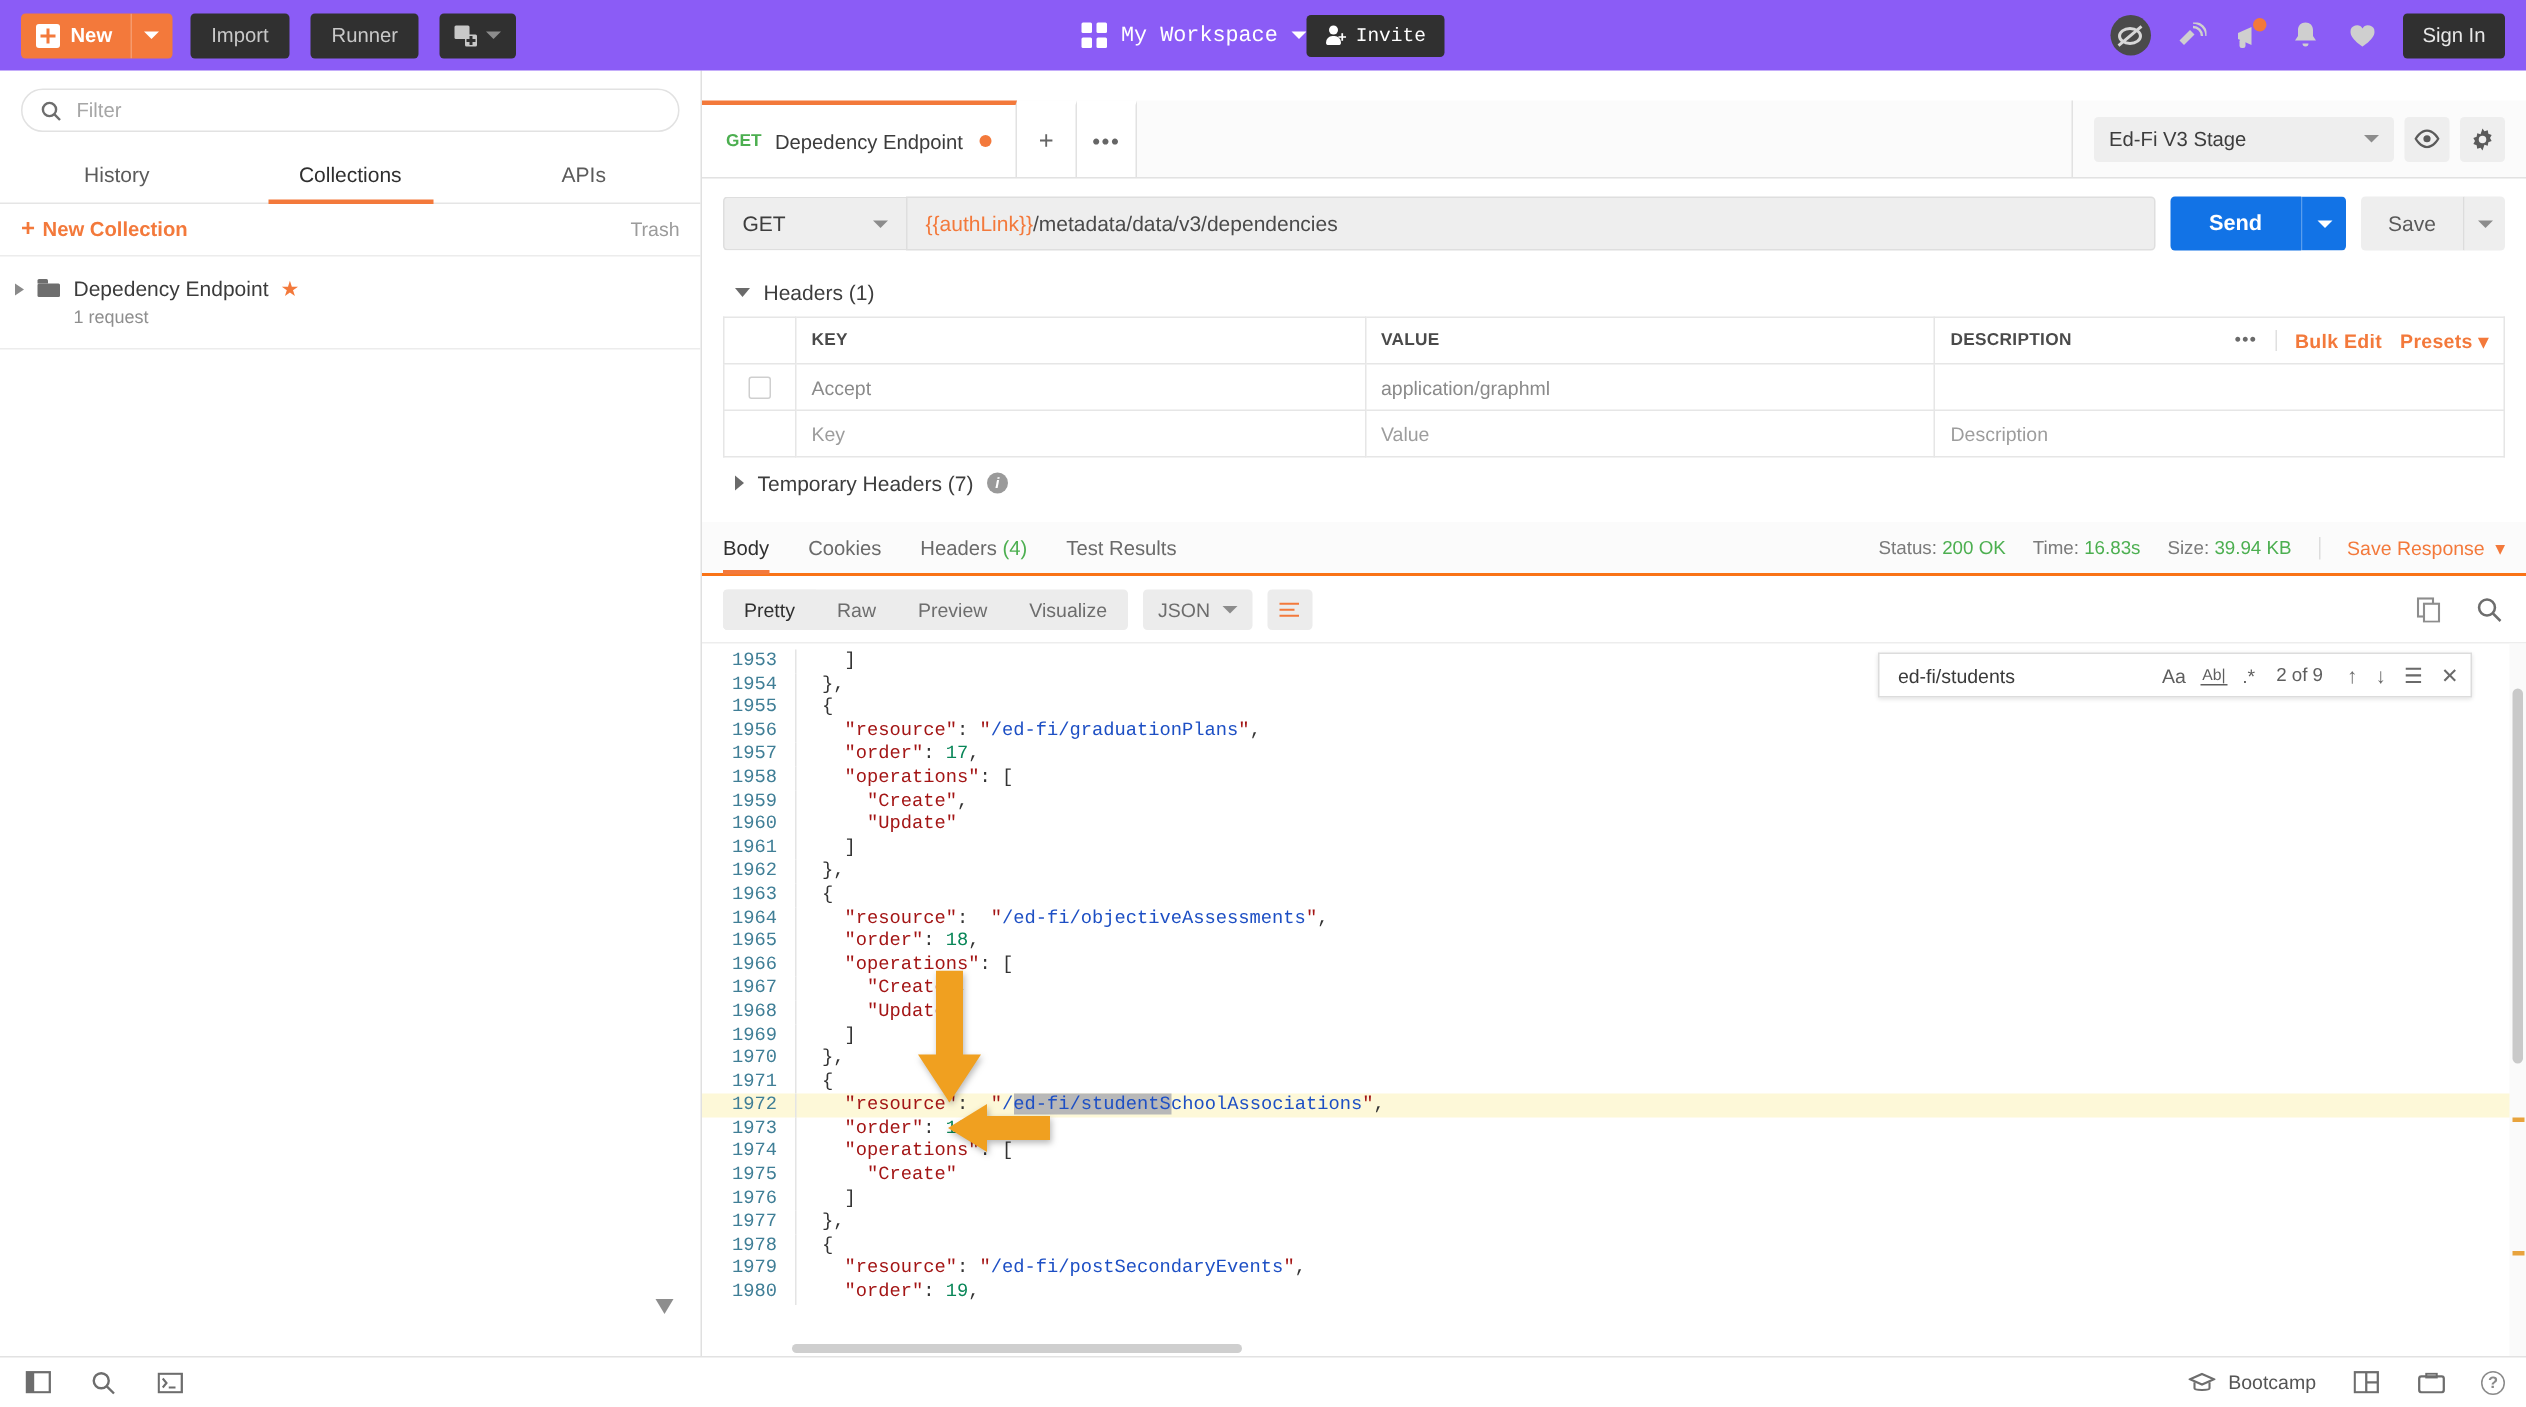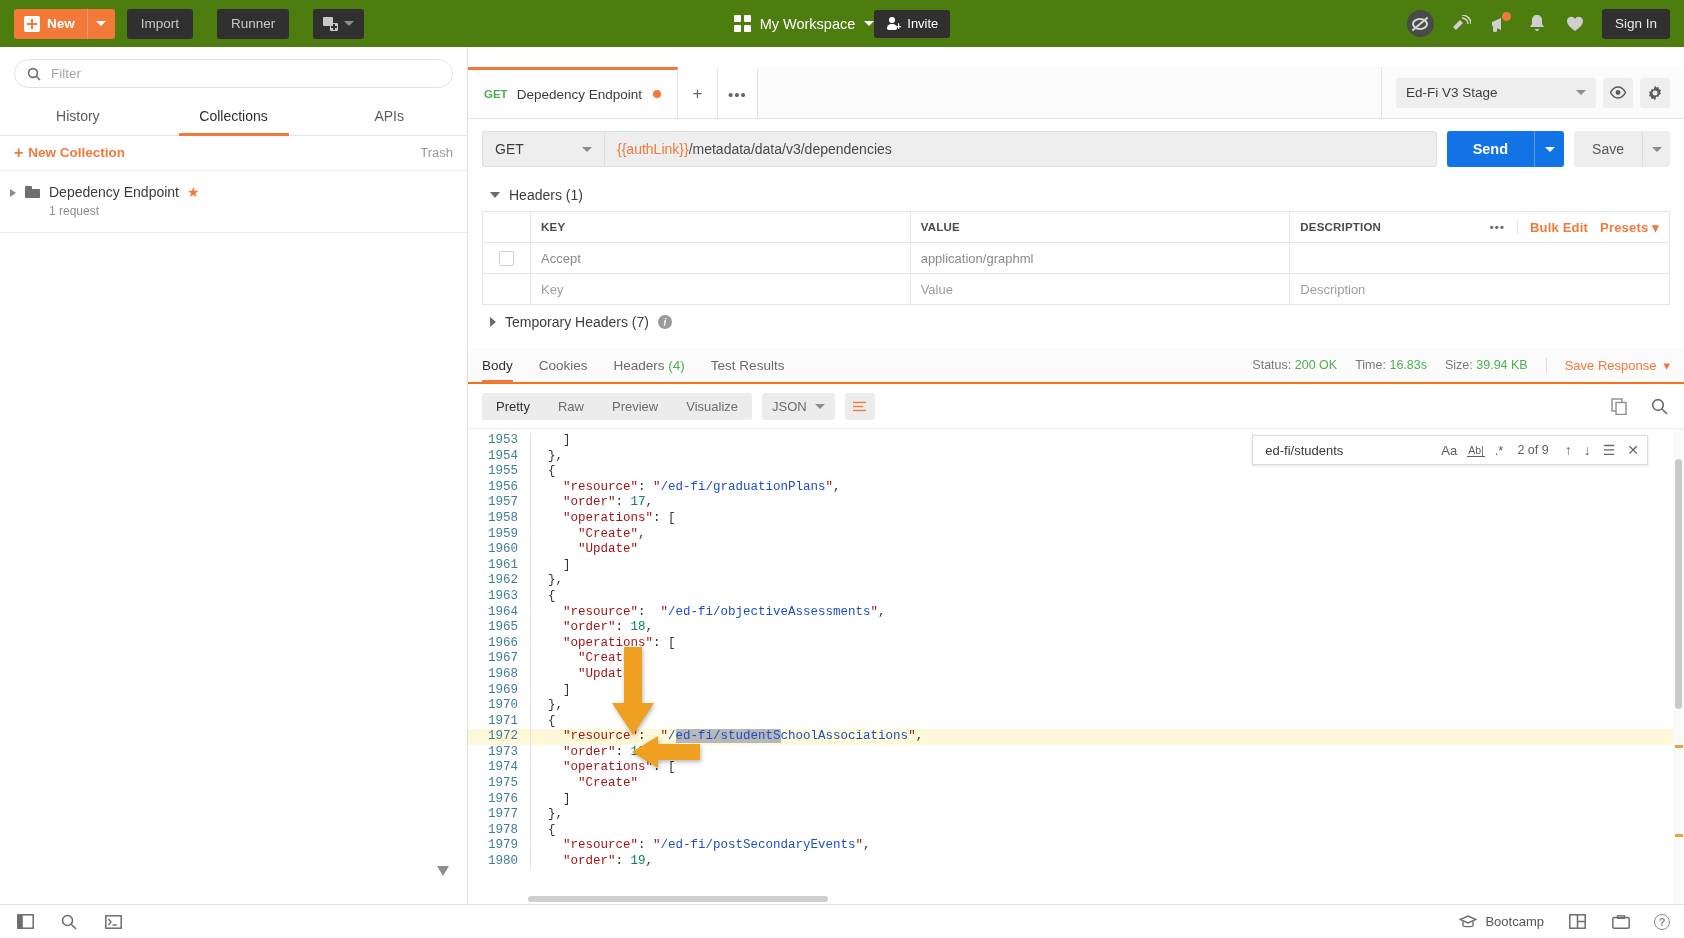--- a/index.html
+++ b/index.html
@@ -7,21 +7,21 @@
   body {
     font-family: "Liberation Sans", sans-serif;
     font-size: 13px;
     color: #2f2f2f;
     background: #fff;
   }
   .app { width: 1684px; height: 938px; display: flex; flex-direction: column; }
 
   
   .topbar {
-    height: 47px; background: #4d7c0f; flex: 0 0 47px;
+    height: 47px; background: #8b5cf6; flex: 0 0 47px;
     display: flex; align-items: center; padding: 0 14px; position: relative;
   }
   .btn-new {
     display: flex; align-items: center; height: 30px;
     background: #f3793b; border-radius: 3px; overflow: hidden; margin-right: 12px;
   }
   .btn-new-main {
     display: flex; align-items: center; gap: 7px;
     padding: 0 12px 0 10px; height: 30px; color: #fff; font-weight: bold; font-size: 13.5px;
   }
@@ -38,34 +38,34 @@
     width: 28px; height: 30px; display: flex; align-items: center; justify-content: center;
     border-left: 1px solid rgba(255,255,255,.25);
   }
   .caret-dn {
     width: 0; height: 0; border-left: 5px solid transparent; border-right: 5px solid transparent;
     border-top: 5px solid #fff;
   }
   .caret-dn.dark { border-top-color: #8c8c8c; }
   .topbtn {
     height: 30px; padding: 0 14px; background: #303030; color: #c8c8c8;
-    border-radius: 3px; display: flex; align-items: center; font-size: 13.5px; margin-right: 24px;
+    border-radius: 3px; display: flex; align-items: center; font-size: 13.5px; margin-right: 14px;
   }
   .topbtn.iconbtn { padding: 0 10px; gap: 6px; }
   .newtab-ico {
     width: 15px; height: 14px; position: relative;
   }
   .newtab-ico .a { position: absolute; left: 0; top: 0; width: 10px; height: 9px; background: #c8c8c8; border-radius: 1px; }
   .newtab-ico .b { position: absolute; right: 0; bottom: 0; width: 8px; height: 8px; background: #c8c8c8; border-radius: 1px; }
   .newtab-ico .b::before { content:""; position:absolute; left:3px; top:1px; width:2px; height:6px; background:#303030; }
   .newtab-ico .b::after { content:""; position:absolute; top:3px; left:1px; height:2px; width:6px; background:#303030; }
 
   .ws-center {
     position: absolute; left: 0; right: 0; margin: 0 auto;
-    display: flex; align-items: center; justify-content: center; pointer-events: none;
+    display: flex; align-items: center; justify-content: center; pointer-events: none; font-family: Liberation Mono, monospace;
   }
   .ws-center > * { pointer-events: auto; }
   .ws-sel { display: flex; align-items: center; gap: 9px; color: #fff; font-size: 14.5px; }
   .grid-ico { display: grid; grid-template-columns: 7px 7px; grid-template-rows: 7px 7px; gap: 3px; }
   .grid-ico i { background: #fff; border-radius: 1px; display: block; }
   .invite-btn {
     display: flex; align-items: center; gap: 7px; height: 28px; padding: 0 12px;
     background: #303030; border-radius: 3px; color: #fff; font-size: 13px;
   }
   .person-ico { position: relative; width: 14px; height: 14px; }

